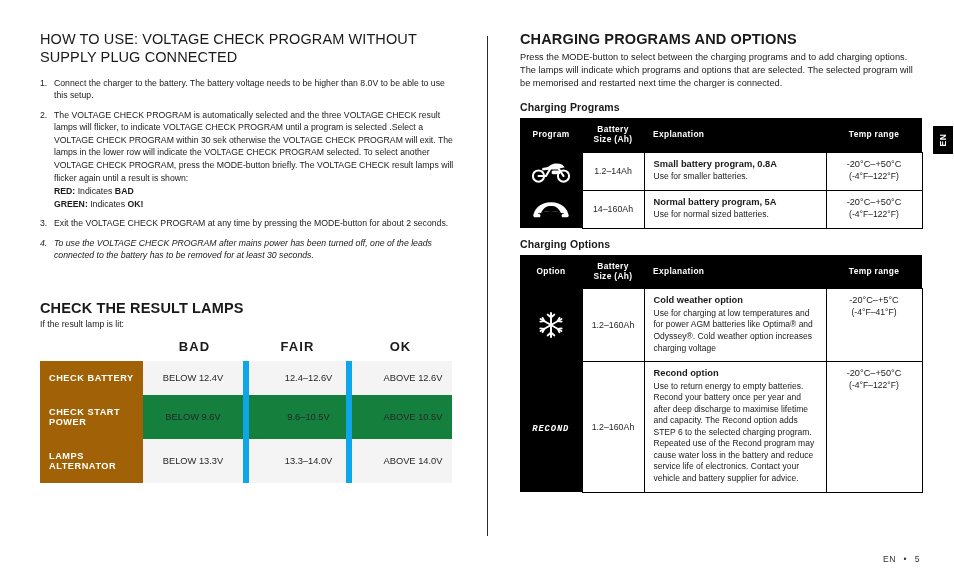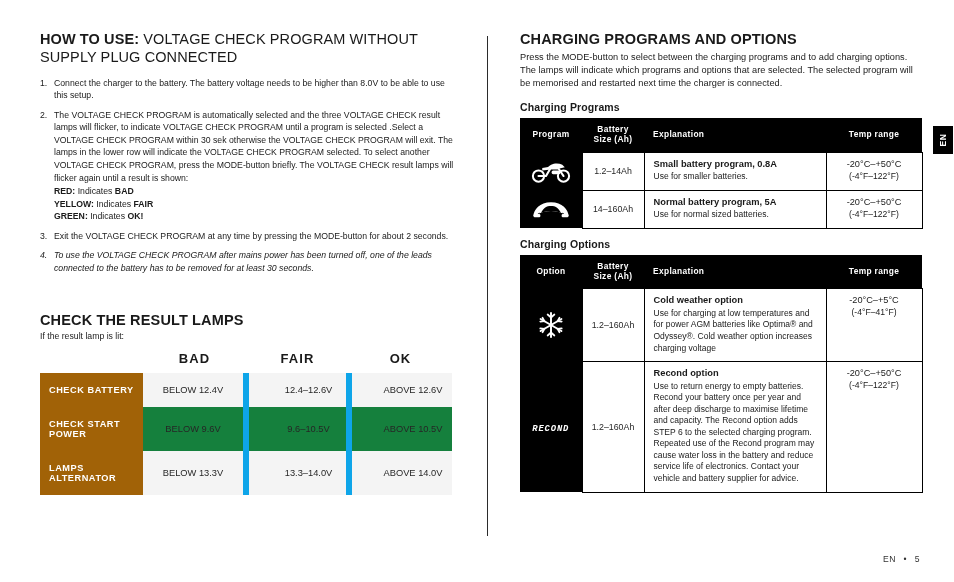--- a/index.html
+++ b/index.html
@@ -34,21 +34,21 @@
     background: #2b2b2b;
   }
 
   
   h1.section-title {
     font-size: 14.5px;
     font-weight: 400;
     letter-spacing: 0.1px;
     line-height: 1.27;
   }
-  h1.section-title b { font-weight: 700; }
+  h1.section-title b { font-weight: 400; }
 
   h2.section-title {
     font-size: 14.5px;
     font-weight: 700;
     letter-spacing: 0.15px;
     line-height: 1.25;
   }
 
   h3.sub-title {
     font-size: 10.5px;
@@ -240,21 +240,20 @@
     <ol class="steps">
       <li>
         <span class="num">1.</span>
         <span>Connect the charger to the battery. The battery voltage needs to be higher than 8.0V to be able to use this setup.</span>
       </li>
       <li>
         <span class="num">2.</span>
         <span>The VOLTAGE CHECK PROGRAM is automatically selected and the three VOLTAGE CHECK result lamps will flicker, to indicate VOLTAGE CHECK PROGRAM until a program is selected .Select a VOLTAGE CHECK PROGRAM within 30 sek otherwise the VOLTAGE CHECK PROGRAM will exit. The lamps in the lower row will indicate the VOLTAGE CHECK PROGRAM selected. To select another VOLTAGE CHECK PROGRAM, press the MODE-button briefly. The VOLTAGE CHECK result lamps will flicker again until a result is shown:</span>
         <div class="lamp-list">
           <div class="lamp-line"><b>RED:</b><span> Indicates </span><b>BAD</b></div>
-          <div class="lamp-line"><b>YELLOW:</b><span> Indicates </span><b>FAIR</b></div>
           <div class="lamp-line"><b>GREEN:</b><span> Indicates </span><b>OK!</b></div>
         </div>
       </li>
       <li>
         <span class="num">3.</span>
         <span>Exit the VOLTAGE CHECK PROGRAM at any time by pressing the MODE-button for about 2 seconds.</span>
       </li>
       <li class="italic">
         <span class="num">4.</span>
         <span>To use the VOLTAGE CHECK PROGRAM after mains power has been turned off, one of the leads connected to the battery has to be removed for at least 30 seconds.</span>

